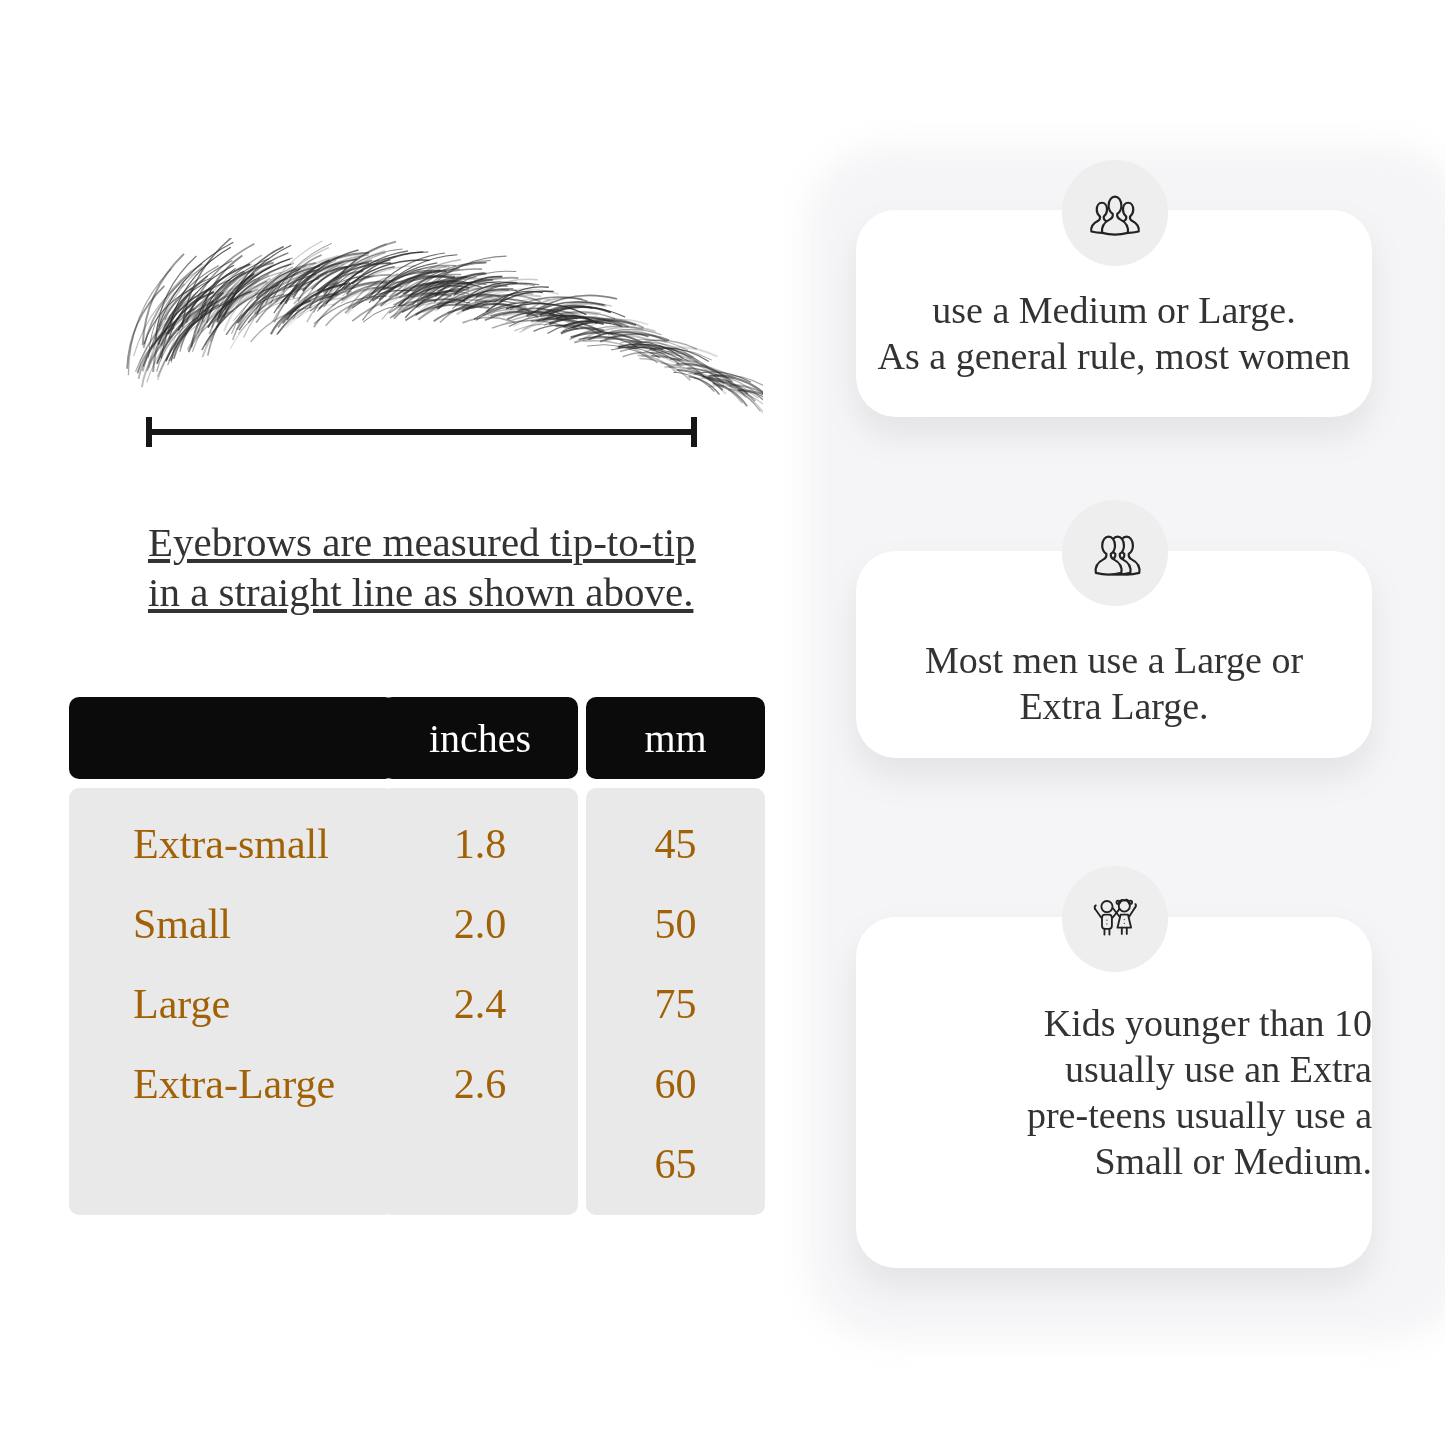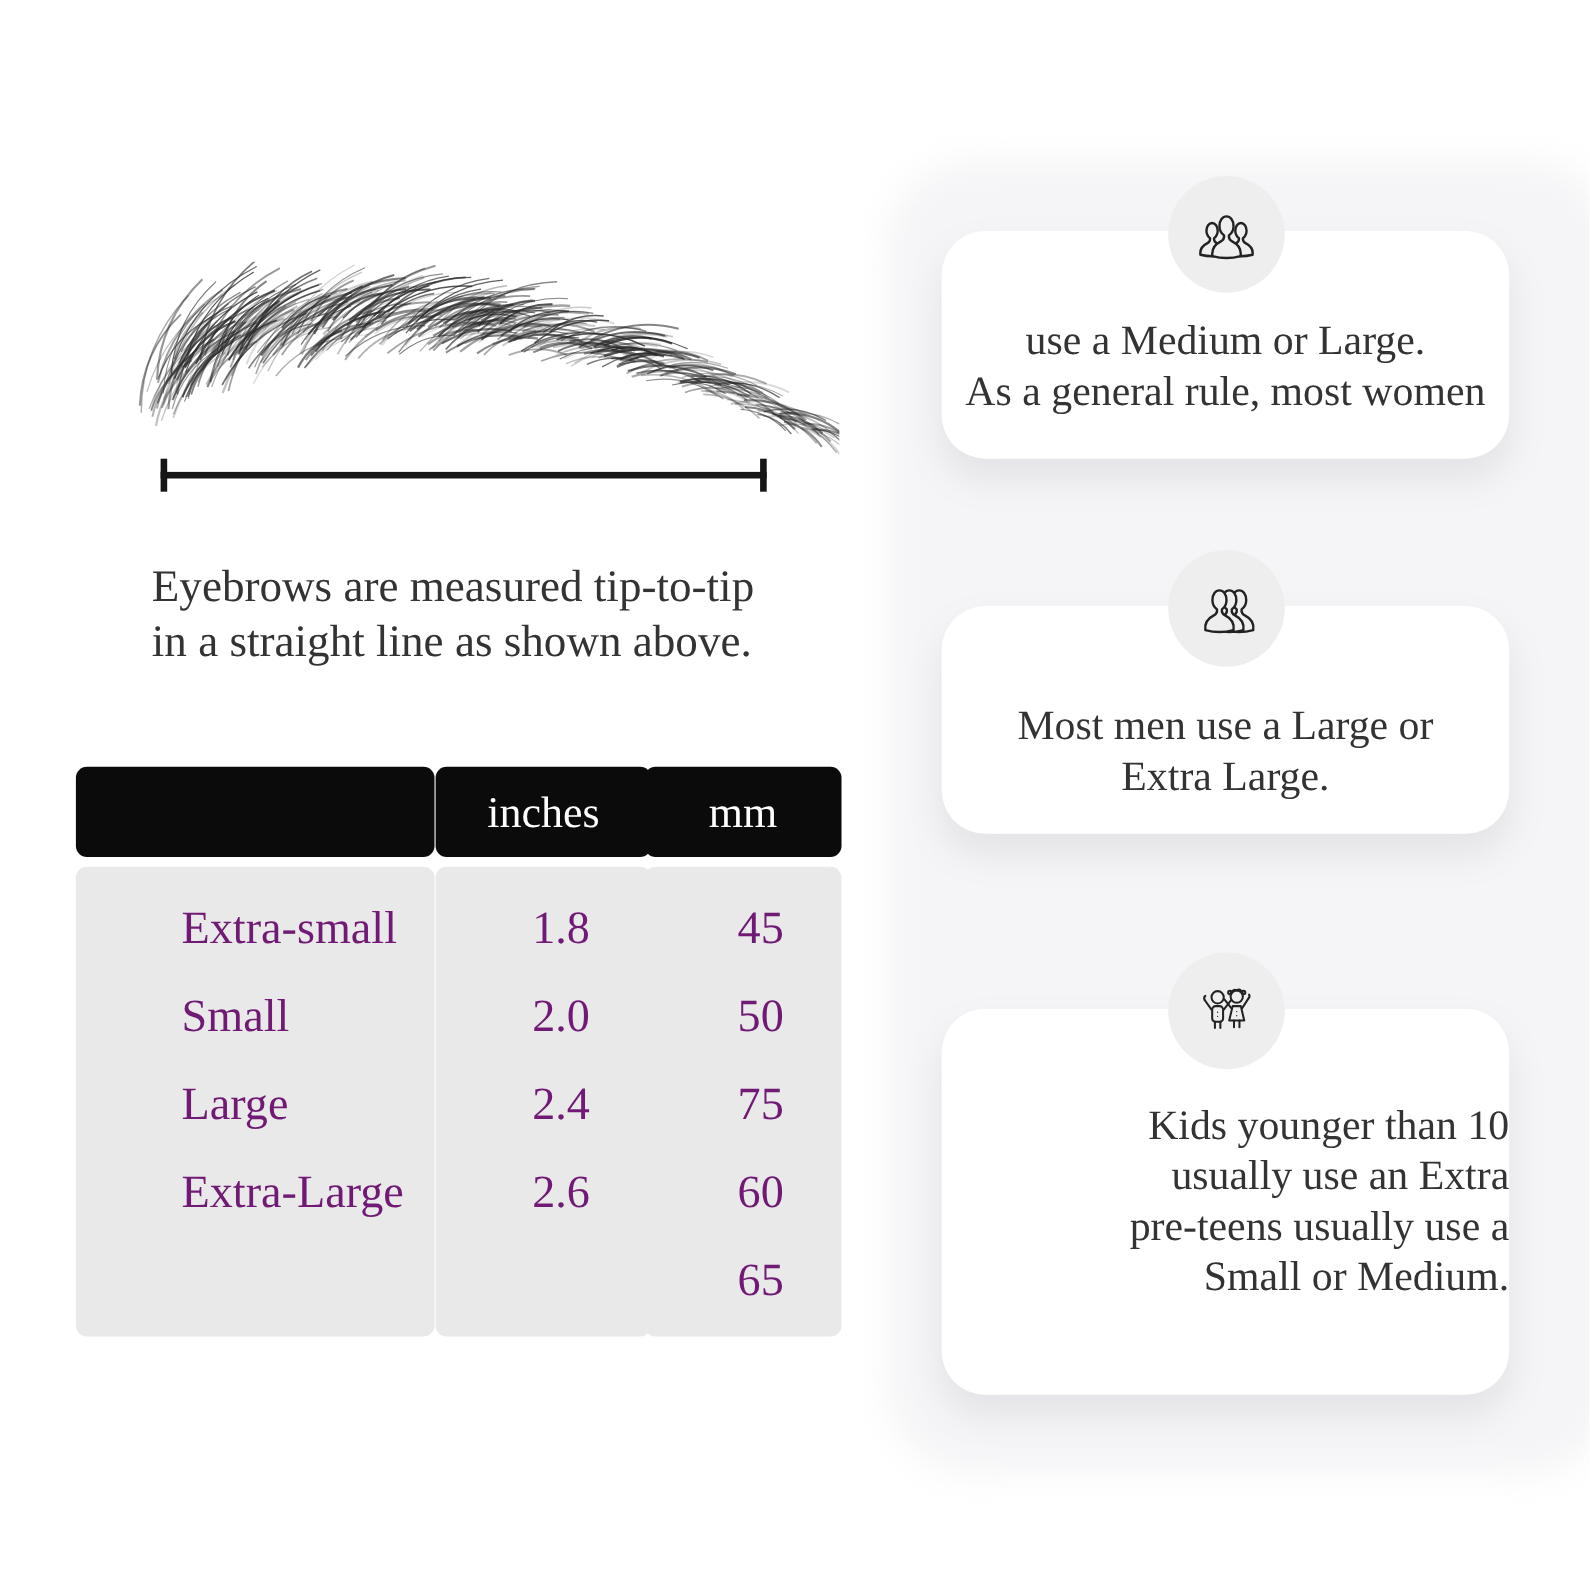--- a/index.html
+++ b/index.html
@@ -15,35 +15,35 @@
   }
   
   .brow-wrap{position:absolute;left:118px;top:238px;width:645px;height:195px;}
   .brow-wrap svg{display:block;width:645px;height:195px;}
   
   .mline{position:absolute;left:146px;top:429px;width:551px;height:6px;background:#161616;}
   .mcap{position:absolute;top:-12px;width:6px;height:30px;background:#161616;}
   .mcap.left{left:0;}
   .mcap.right{right:0;}
   
-  .caption{position:absolute;left:134px;top:503px;margin:4px;font-size:41px;line-height:50px;color:#333333;}
+  .caption{position:absolute;left:134px;top:503px;margin:14px;font-size:41px;line-height:50px;color:#333333;text-decoration:underline;}
   .caption span{display:block;}
   
   .th{
     position:absolute;top:697px;height:82px;background:#0b0b0b;border-radius:10px;
     color:#ffffff;display:flex;align-items:center;justify-content:center;font-size:40px;
   }
   .tb{
     position:absolute;top:788px;height:427px;background:#e9e9e9;border-radius:10px;
     box-sizing:border-box;padding-top:16px;display:flex;flex-direction:column;
   }
   .c1{left:69px;width:326px;}
-  .c2{left:396px;width:196px;}
+  .c2{left:382px;width:196px;}
   .c3{left:586px;width:179px;}
-  .cell{height:80px;display:flex;align-items:center;font-size:42px;color:#701a75;margin-left:32px;}
+  .cell{height:80px;display:flex;align-items:center;font-size:42px;color:#a16207;}
   .tb.c1 .cell{padding-left:64px;}
   .tb.c2 .cell,.tb.c3 .cell{justify-content:center;}
   
   .card{
     position:absolute;left:856px;width:516px;background:#ffffff;border-radius:40px;
     box-shadow:0 18px 32px rgba(130,130,142,0.15);
   }
   .card-women{top:210px;height:207px;}
   .card-men{top:551px;height:207px;}
   .card-kids{top:917px;height:351px;}

